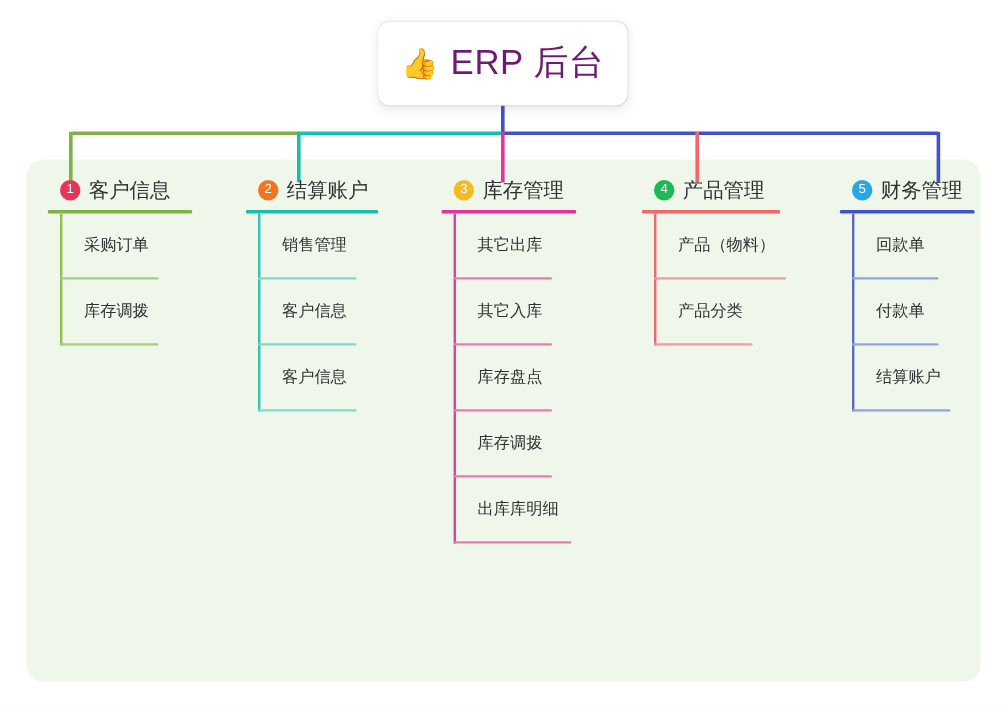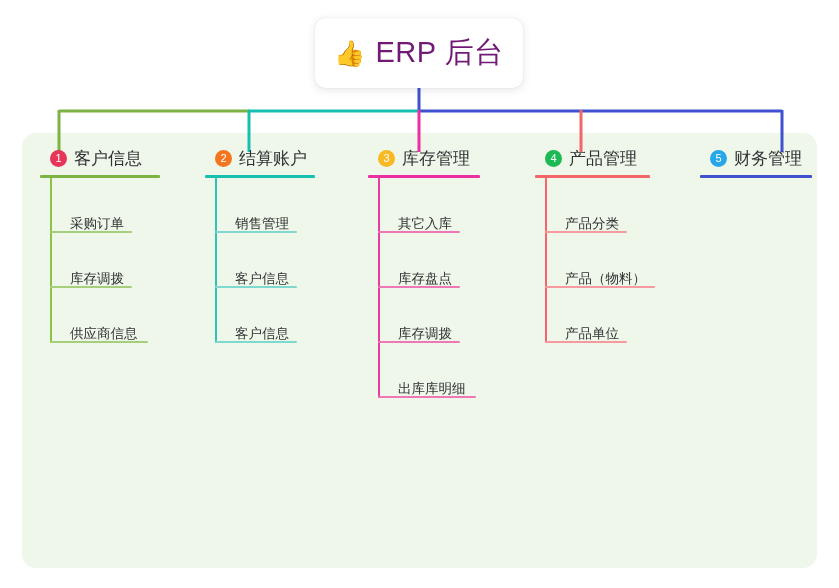--- a/index.html
+++ b/index.html
@@ -113,21 +113,21 @@
     width: 2px;
     bottom: 0;
   }
   .item {
     position: relative;
     height: 55px;
     box-sizing: border-box;
     padding-left: 20px;
     display: flex;
     align-items: flex-end;
-    padding-bottom: 0;
+    padding-bottom: 20px;
   }
   .item-label {
     font-size: 13.5px;
     color: #303234;
     white-space: nowrap;
     position: relative;
     z-index: 2;
   }
   .item-rule {
     position: absolute;
@@ -172,24 +172,20 @@
       <div class="items">
         <div class="spine" style="background: rgb(139, 195, 74);"></div>
         <div class="item">
           <span class="item-label">采购订单</span>
           <div class="item-rule" style="background: rgb(165, 207, 122); width: 82px;"></div>
         </div>
         <div class="item">
           <span class="item-label">库存调拨</span>
           <div class="item-rule" style="background: rgb(165, 207, 122); width: 82px;"></div>
         </div>
-        <div class="item">
-          <span class="item-label">供应商信息</span>
-          <div class="item-rule" style="background: rgb(165, 207, 122); width: 98px;"></div>
-        </div>
       </div>
     </div>
     <div class="column" style="left: 205px; width: 110px;">
       <div class="col-head">
         <span class="badge" style="background: rgb(243, 118, 31);">2</span>
         <span class="col-title">结算账户</span>
       </div>
       <div class="head-rule" style="background: rgb(22, 191, 174); width: 110px;"></div>
       <div class="items">
         <div class="spine" style="background: rgb(46, 196, 182);"></div>
@@ -209,20 +205,24 @@
     </div>
     <div class="column" style="left: 368px; width: 112px;">
       <div class="col-head">
         <span class="badge" style="background: rgb(247, 185, 36);">3</span>
         <span class="col-title">库存管理</span>
       </div>
       <div class="head-rule" style="background: rgb(236, 47, 160); width: 112px;"></div>
       <div class="items">
         <div class="spine" style="background: rgb(230, 61, 160);"></div>
         <div class="item">
+          <span class="item-label">其它出库</span>
+          <div class="item-rule" style="background: rgb(238, 120, 181); width: 82px;"></div>
+        </div>
+        <div class="item">
           <span class="item-label">其它入库</span>
           <div class="item-rule" style="background: rgb(238, 120, 181); width: 82px;"></div>
         </div>
         <div class="item">
           <span class="item-label">库存盘点</span>
           <div class="item-rule" style="background: rgb(238, 120, 181); width: 82px;"></div>
         </div>
         <div class="item">
           <span class="item-label">库存调拨</span>
           <div class="item-rule" style="background: rgb(238, 120, 181); width: 82px;"></div>
@@ -235,33 +235,44 @@
     </div>
     <div class="column" style="left: 535px; width: 115px;">
       <div class="col-head">
         <span class="badge" style="background: rgb(29, 185, 84);">4</span>
         <span class="col-title">产品管理</span>
       </div>
       <div class="head-rule" style="background: rgb(244, 101, 106); width: 115px;"></div>
       <div class="items">
         <div class="spine" style="background: rgb(244, 101, 106);"></div>
         <div class="item">
+          <span class="item-label">产品（物料）</span>
+          <div class="item-rule" style="background: rgb(247, 154, 160); width: 110px;"></div>
+        </div>
+        <div class="item">
           <span class="item-label">产品分类</span>
           <div class="item-rule" style="background: rgb(247, 154, 160); width: 82px;"></div>
         </div>
-        <div class="item">
-          <span class="item-label">产品（物料）</span>
-          <div class="item-rule" style="background: rgb(247, 154, 160); width: 110px;"></div>
-        </div>
-        <div class="item">
-          <span class="item-label">产品单位</span>
-          <div class="item-rule" style="background: rgb(247, 154, 160); width: 82px;"></div>
-        </div>
       </div>
     </div>
     <div class="column" style="left: 700px; width: 112px;">
       <div class="col-head">
         <span class="badge" style="background: rgb(39, 167, 231);">5</span>
         <span class="col-title">财务管理</span>
       </div>
       <div class="head-rule" style="background: rgb(63, 81, 207); width: 112px;"></div>
+      <div class="items">
+        <div class="spine" style="background: rgb(92, 107, 192);"></div>
+        <div class="item">
+          <span class="item-label">回款单</span>
+          <div class="item-rule" style="background: rgb(146, 163, 224); width: 72px;"></div>
+        </div>
+        <div class="item">
+          <span class="item-label">付款单</span>
+          <div class="item-rule" style="background: rgb(146, 163, 224); width: 72px;"></div>
+        </div>
+        <div class="item">
+          <span class="item-label">结算账户</span>
+          <div class="item-rule" style="background: rgb(146, 163, 224); width: 82px;"></div>
+        </div>
+      </div>
     </div>
   </div>
 
 </body></html>

